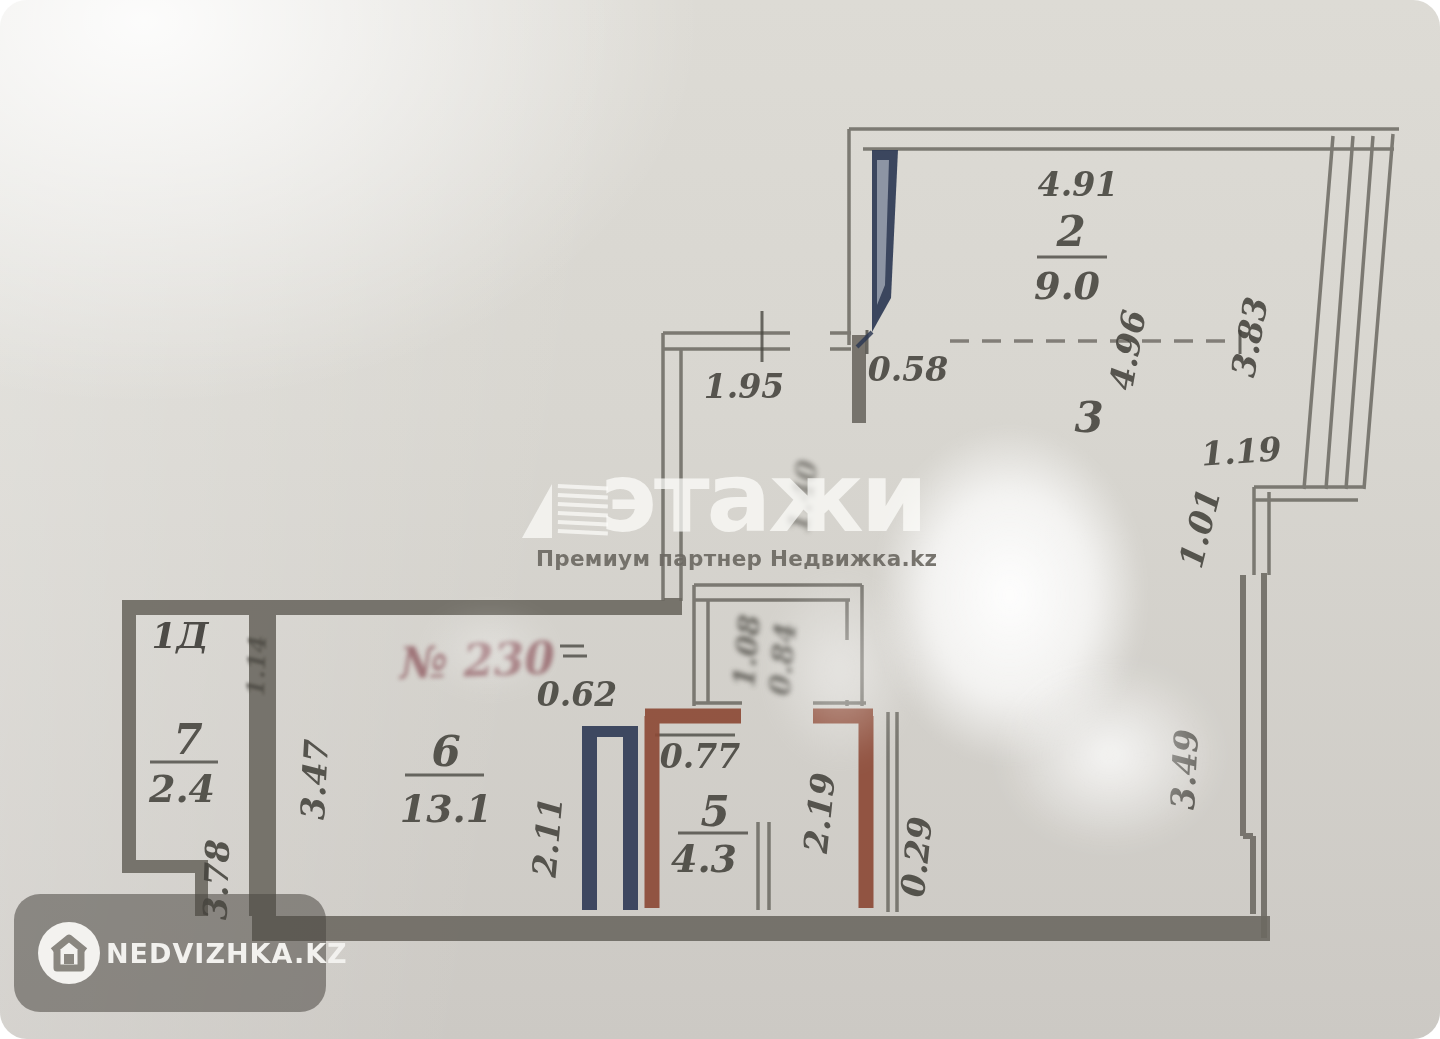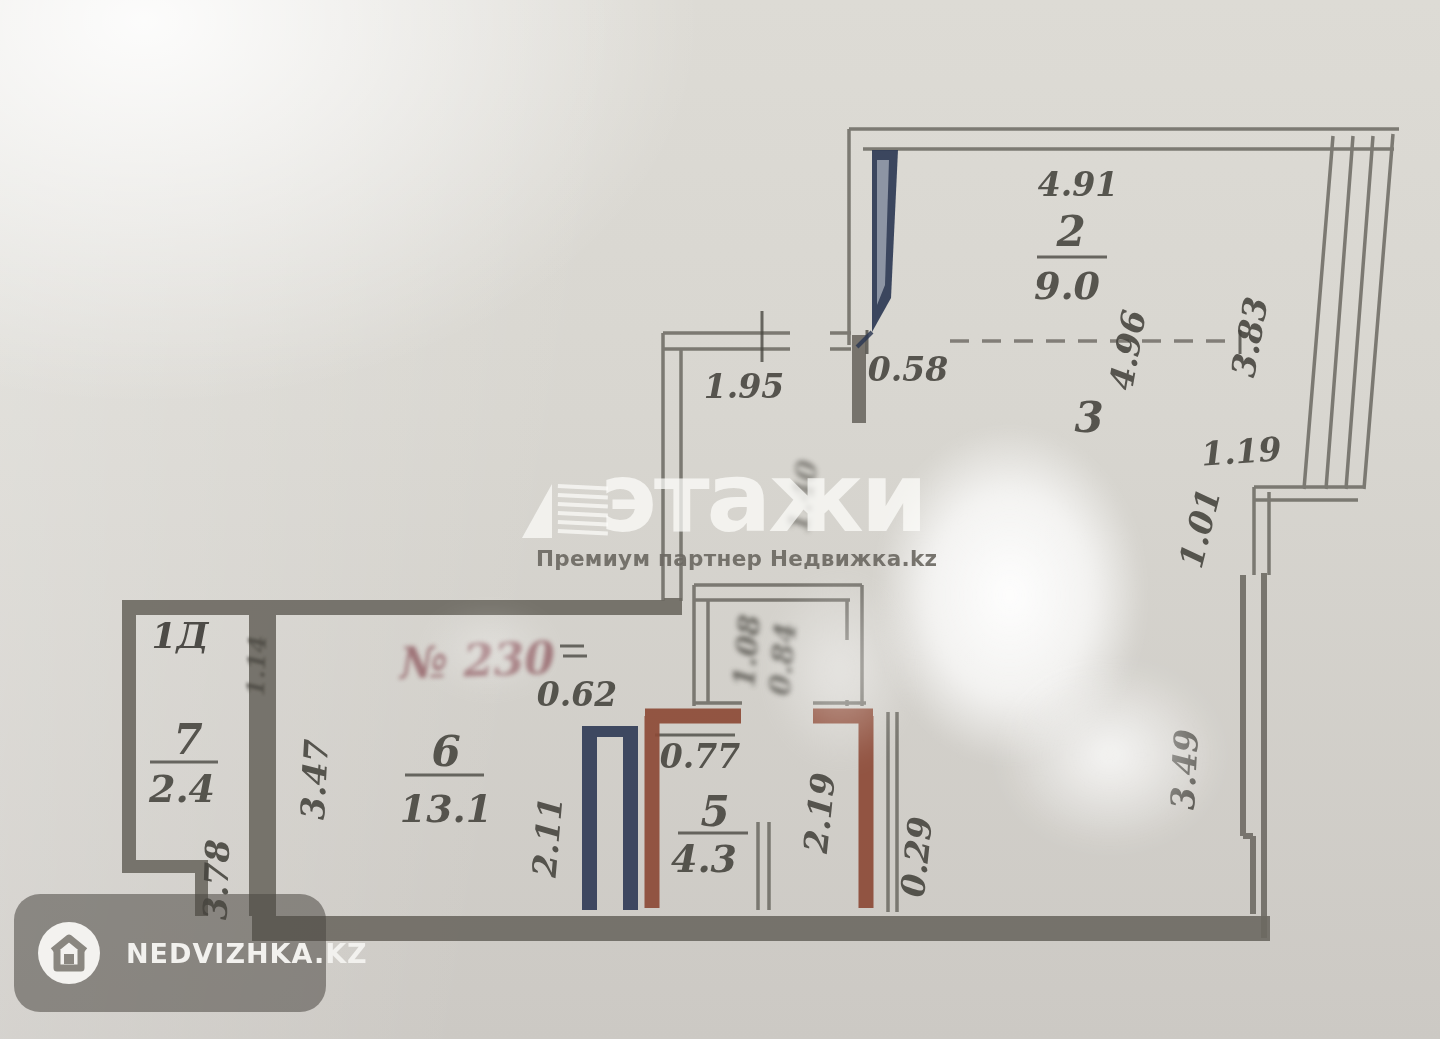--- a/index.html
+++ b/index.html
@@ -3,20 +3,21 @@
 <meta charset="utf-8">
 <style>
   html,body{margin:0;padding:0;}
   body{width:1440px;height:1039px;overflow:hidden;font-family:"DejaVu Sans",sans-serif;}
   .stage{
     position:relative;width:1440px;height:1039px;overflow:hidden;
     background:
       radial-gradient(900px 620px at 10% 2%, rgba(255,255,255,.9), rgba(255,255,255,0) 62%),
       linear-gradient(100deg, rgba(255,255,255,.25) 0%, rgba(255,255,255,0) 40%),
       linear-gradient(180deg,#dddbd5 0%,#d8d6d0 40%,#ccc9c4 100%);
+    border-radius: 27px;
   }
   .plan-svg{position:absolute;left:0;top:0;filter:blur(0.4px);}
   .dim{font-family:"DejaVu Serif",serif;font-style:italic;font-weight:600;
        font-size:33px;fill:var(--ink,#44423c);opacity:.88;text-anchor:middle;}
   .rnum{font-family:"DejaVu Serif",serif;font-style:italic;font-weight:600;
        font-size:42px;fill:var(--ink,#44423c);opacity:.88;text-anchor:middle;}
   .rarea{font-family:"DejaVu Serif",serif;font-style:italic;font-weight:600;
        font-size:38px;fill:var(--ink,#44423c);opacity:.88;text-anchor:middle;}
   .hand{font-family:"DejaVu Serif",serif;font-style:italic;font-weight:700;
        font-size:36px;fill:#34332e;opacity:.85;text-anchor:middle;}
@@ -27,21 +28,21 @@
   .wm-logo{position:absolute;left:10px;top:8px;}
   .wm-brand{position:absolute;left:88px;top:-22px;font-size:96px;font-weight:700;
        letter-spacing:-3px;color:rgba(253,253,251,.72);font-family:"DejaVu Sans",sans-serif;}
   .wm-sub{position:absolute;left:24px;top:82px;font-size:21.5px;font-weight:700;
        color:rgba(108,105,99,.92);letter-spacing:.3px;white-space:nowrap;text-align:right;}
   
   .badge{position:absolute;left:14px;top:894px;width:312px;height:118px;border-radius:26px;
        background:rgba(74,71,66,.55);display:flex;align-items:center;}
   .badge-circle{width:62px;height:62px;border-radius:50%;background:#f3f2ef;
        margin-left:24px;display:flex;align-items:center;justify-content:center;flex:0 0 auto;}
-  .badge-text{color:#f2f1ee;font-weight:700;font-size:27px;letter-spacing:1px;margin-left:26px;
+  .badge-text{color:#f2f1ee;font-weight:700;font-size:27px;letter-spacing:1px;margin-left:6px;
        font-family:"DejaVu Sans",sans-serif;}
   .glare{position:absolute;pointer-events:none;}
 </style>
 </head>
 <body>
 
 <div class="stage">
 
   <svg class="plan-svg" width="1440" height="1039" viewBox="0 0 1440 1039">
 

